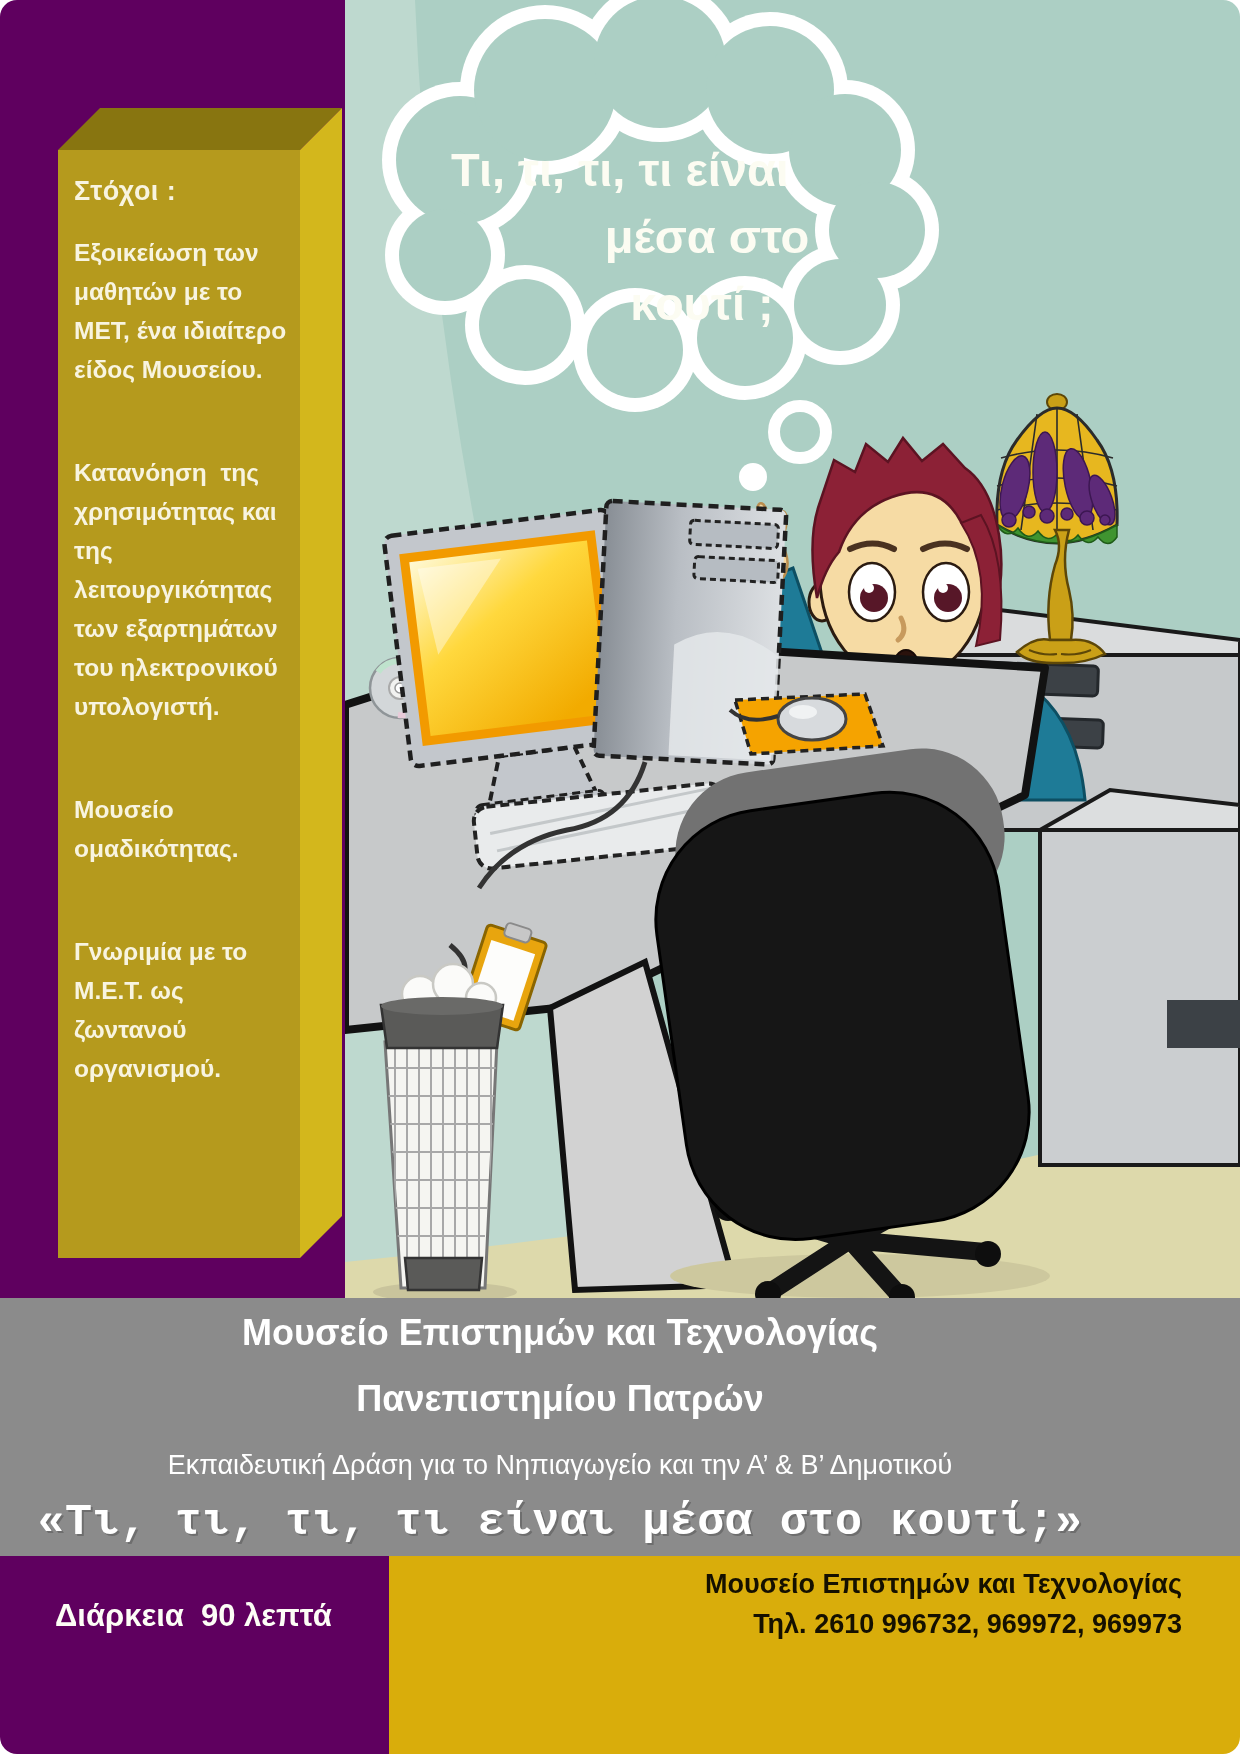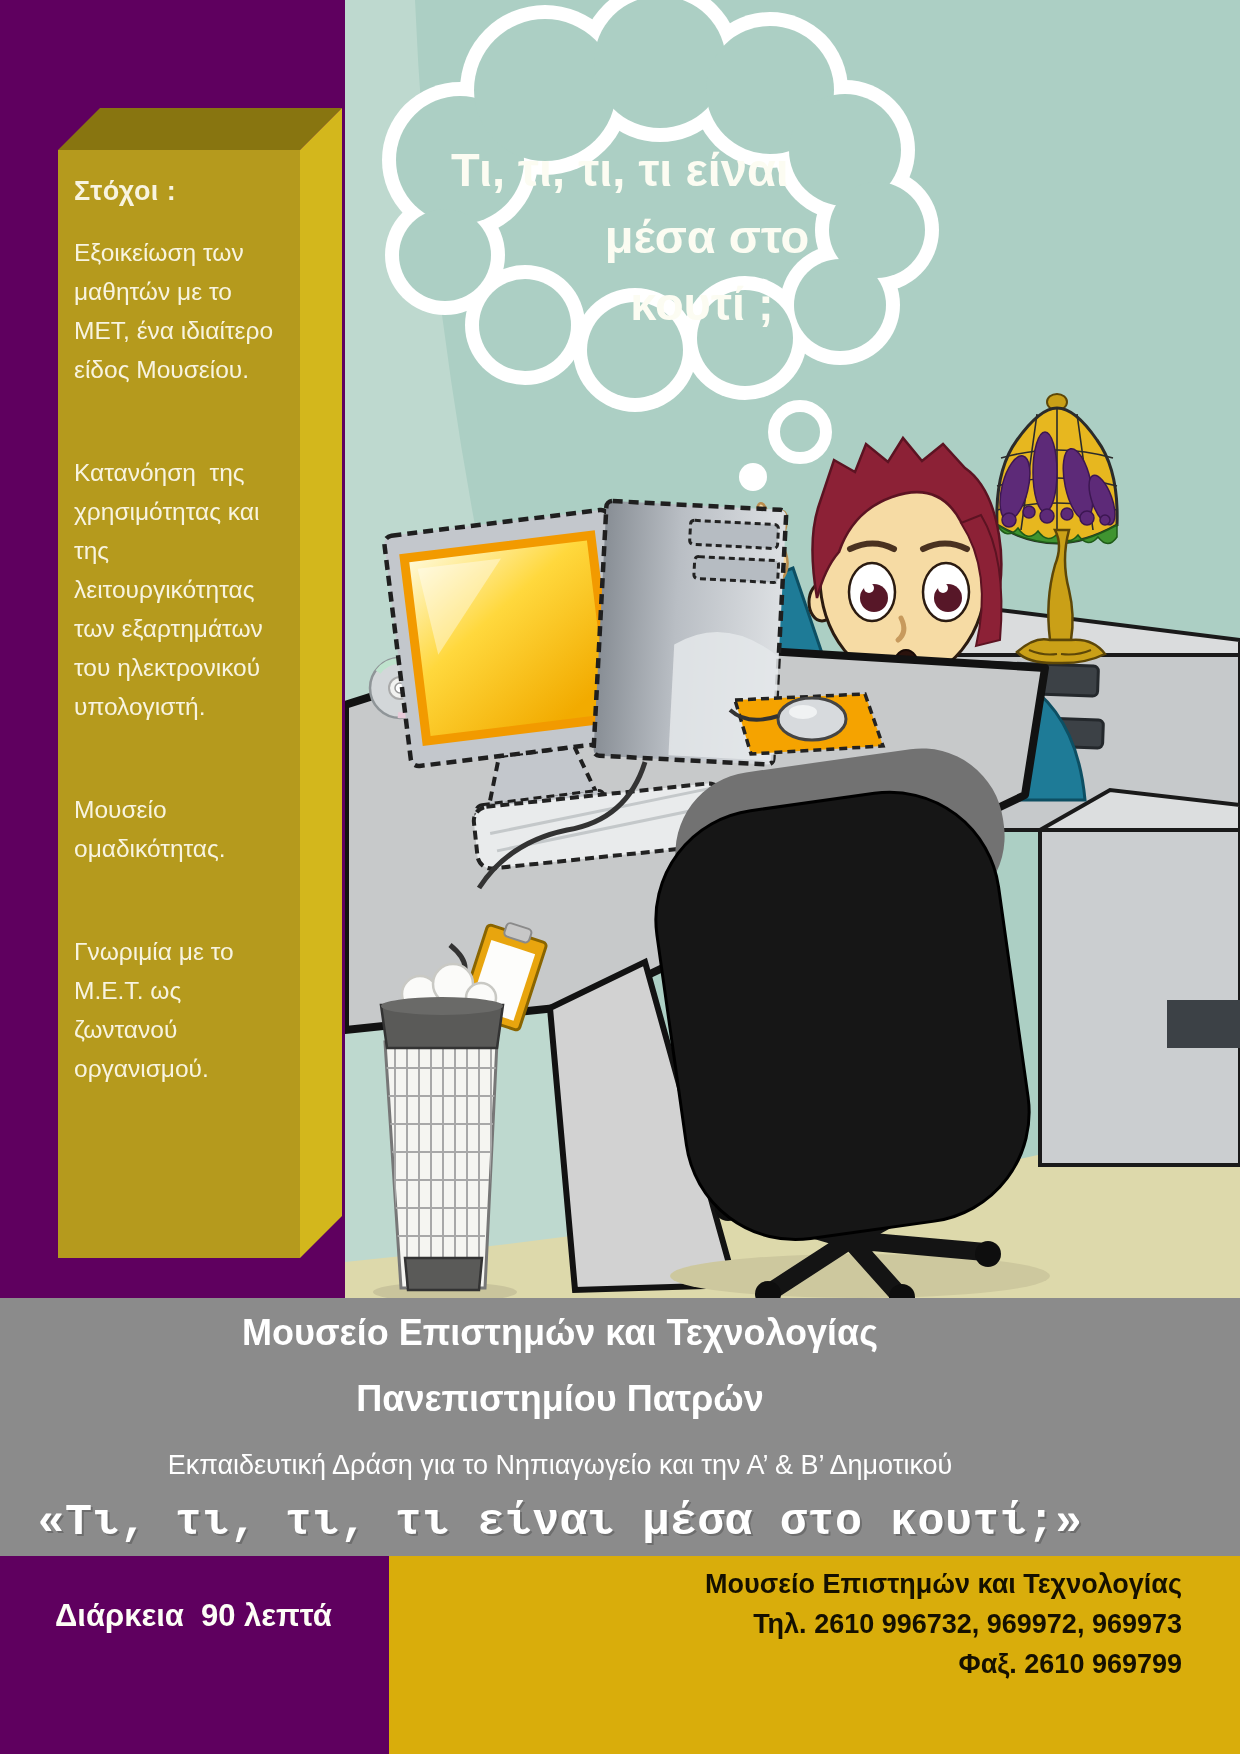--- a/index.html
+++ b/index.html
@@ -9,28 +9,28 @@
     --box-gold-side:#d3b71c;
     --wall-teal:#accfc4;
     --wall-teal-light:#bed9cf;
     --floor-khaki:#ddd9ab;
     --banner-gray:#8b8b8b;
     --footer-gold:#d9ad0b;
     --text-cream:#f8f4e0;
   }
   html,body{margin:0;padding:0;}
   body{font-family:"Liberation Sans", sans-serif;}
-  .poster{position:relative;width:1240px;height:1754px;overflow:hidden;background:#fff;}
+  .poster{position:relative;width:1240px;height:1754px;overflow:hidden;background:#fff;border-radius:17px;}
 
   .sidebar{position:absolute;left:0;top:0;width:345px;height:1298px;background:var(--sidebar-purple);}
   .goldbox-svg{position:absolute;left:40px;top:95px;}
   .goldbox-text{position:absolute;left:58px;top:150px;width:246px;box-sizing:border-box;
     padding:26px 10px 0 16px;color:var(--text-cream);}
   .goldbox-text h2{margin:0 0 26px 0;font-size:27px;font-weight:700;letter-spacing:.5px;}
-  .goldbox-text p{margin:0 7px 64px 0;font-size:24.5px;line-height:39px;font-weight:400;white-space:pre-wrap;}
+  .goldbox-text p{margin:0 7px 64px 0;font-size:24.5px;line-height:39px;font-weight:700;white-space:pre-wrap;}
 
   .scene{position:absolute;left:345px;top:0;}
 
   .banner{position:absolute;left:0;top:1298px;width:1240px;height:258px;background:var(--banner-gray);
     color:#ffffff;box-sizing:border-box;padding:10px 130px 0 10px;text-align:center;}
   .banner .title1{font-size:36px;font-weight:600;margin-top:4px;}
   .banner .title2{font-size:36px;font-weight:600;margin-top:24px;}
   .banner .subtitle{font-size:27px;font-weight:400;margin-top:30px;}
   .banner .activity{font-size:45px;font-weight:700;margin-top:16px;letter-spacing:.5px;
     text-shadow:2px 2px 0 #6e6e6e;font-family:Liberation Mono, monospace;}
@@ -265,16 +265,15 @@
     <div class="subtitle">Εκπαιδευτική Δράση για το Νηπιαγωγείο και την Α’ &amp; Β’ Δημοτικού</div>
     <div class="activity">«Τι, τι, τι, τι είναι μέσα στο κουτί;»</div>
   </div>
 
   <div class="footer-left">
     <div class="duration">Διάρκεια  90 λεπτά</div>
   </div>
   <div class="footer-right">
     <div>Μουσείο Επιστημών και Τεχνολογίας</div>
     <div>Τηλ. 2610 996732, 969972, 969973</div>
-    <div>Φαξ. 2610 969799</div>
   </div>
 
 </div>
 
 </body></html>

